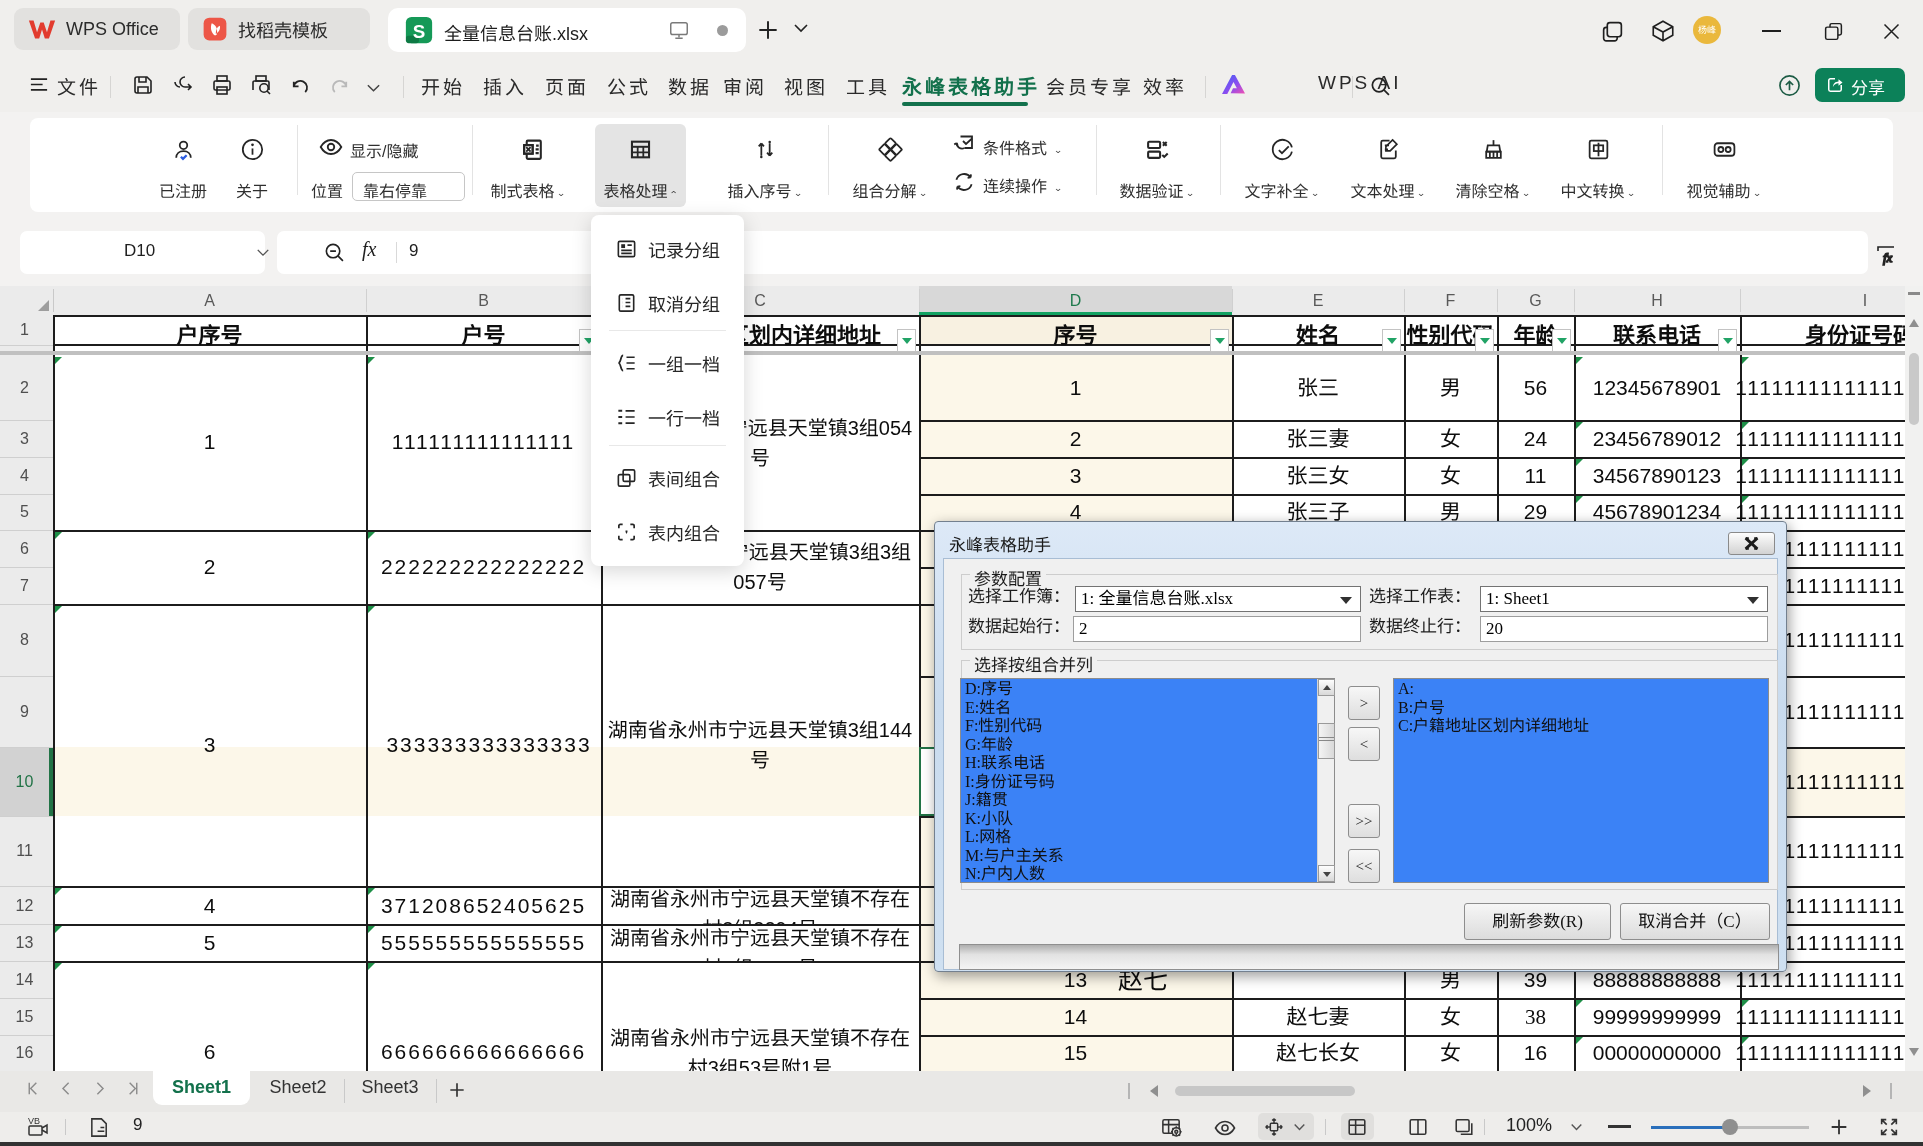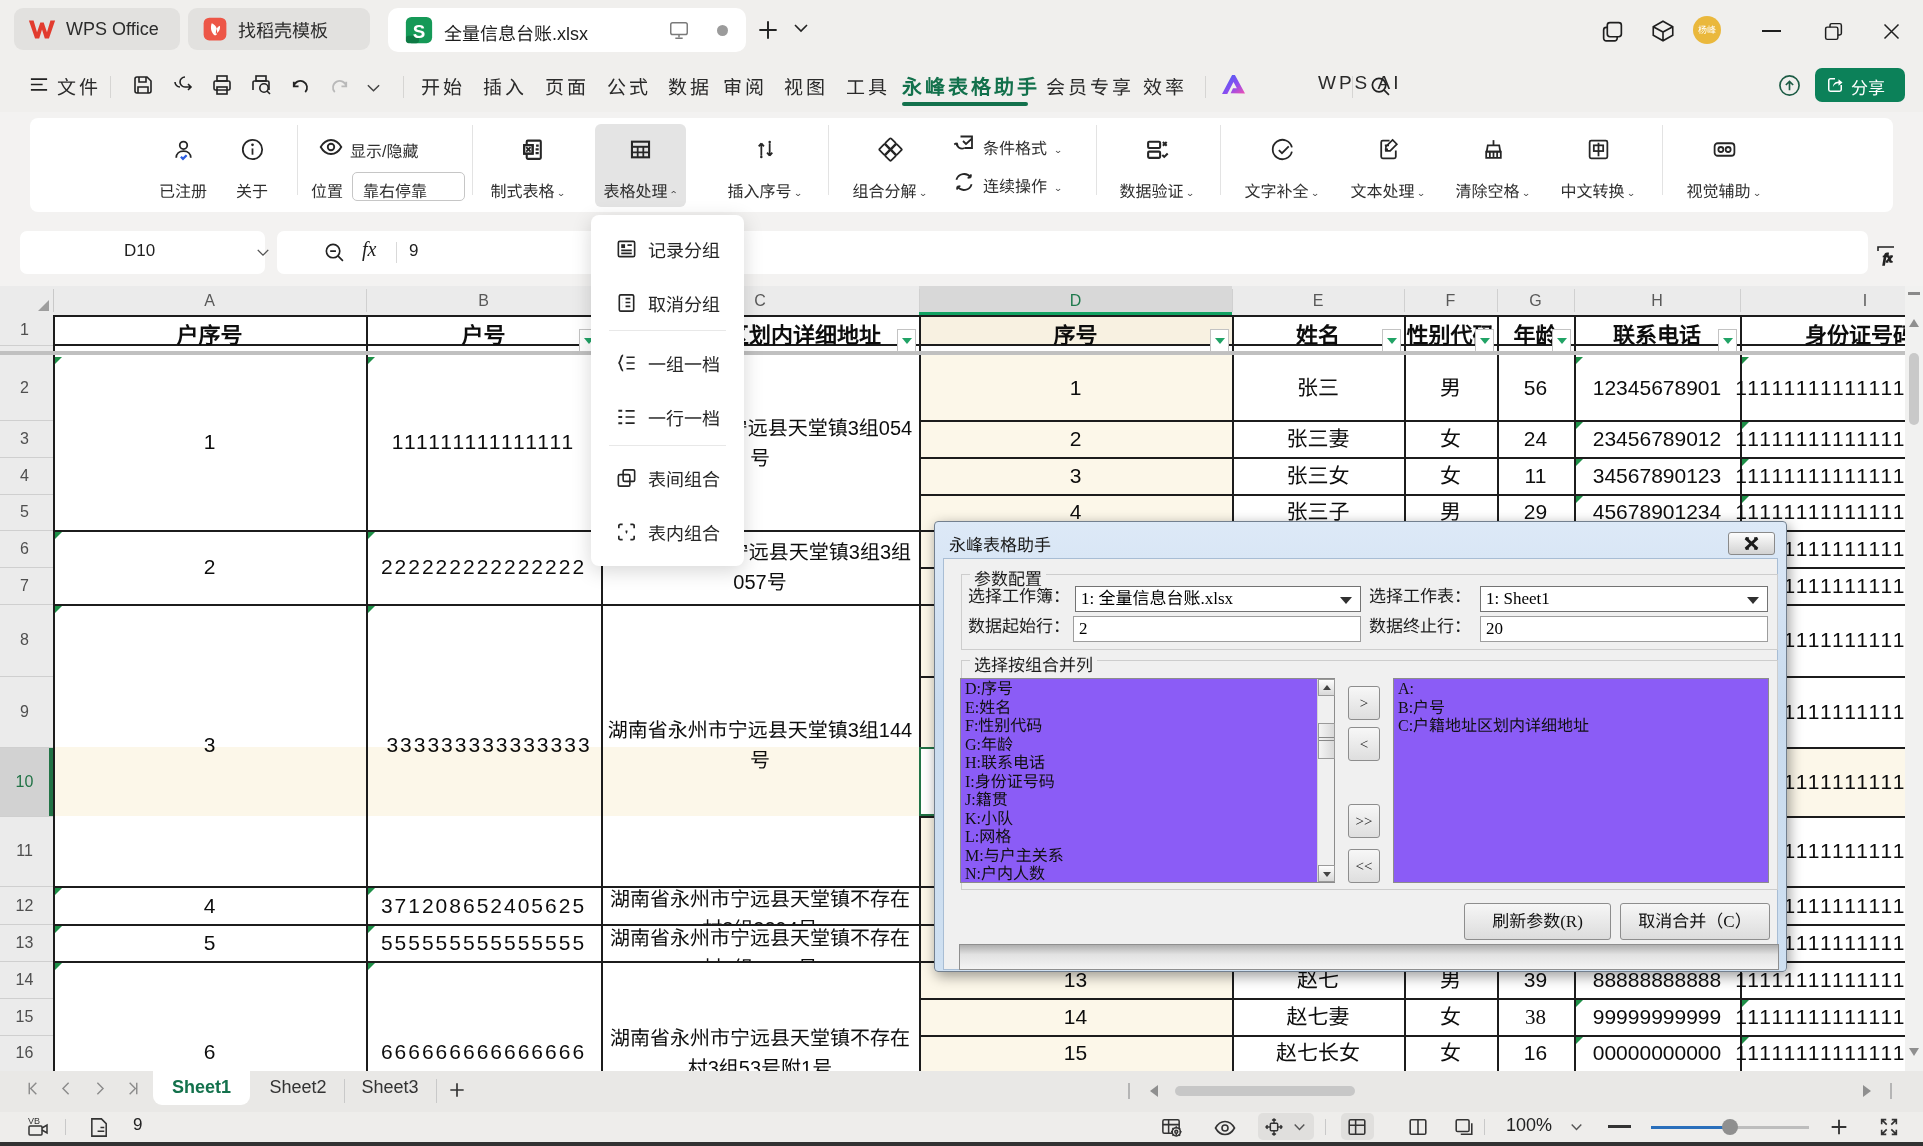--- a/index.html
+++ b/index.html
@@ -40,21 +40,21 @@
   
   #dialog { position:absolute; left:934px; top:521px; width:853px; height:451px; border:1px solid #73808f; border-radius:4px; background:linear-gradient(#dde9f7,#c9dbee 40%,#cfe0f1); box-shadow:2px 4px 14px rgba(0,0,0,.4); font-family:"Liberation Serif", serif; }
   #dlgclient { position:absolute; left:8px; top:36px; width:835px; height:412px; background:#f0f0f0; border:1px solid #a8bdd4; }
   #dlgtitle { position:absolute; left:14px; top:9px; font-size:17px; color:#1b1b1b; }
   .grpbox { position:absolute; border:1px solid #cdcdcd; }
   .grplabel { position:absolute; top:-10px; left:8px; background:#f0f0f0; padding:0 4px; font-size:17px; color:#1b1b1b; }
   .dlbl { position:absolute; font-size:17px; color:#1b1b1b; white-space:nowrap; }
   .combo { position:absolute; height:26px; background:#fff; border:1px solid #737373; font-size:17px; line-height:24px; padding-left:5px; white-space:nowrap; overflow:hidden; }
   .combo:after { content:""; position:absolute; right:8px; top:10px; border-left:6px solid transparent; border-right:6px solid transparent; border-top:7px solid #303030; }
   .dinput { position:absolute; height:26px; background:#fff; border:1px solid #9d9d9d; font-size:17px; line-height:24px; padding-left:5px; }
-  .dlist { position:absolute; background:#8b5cf6; border:1px solid #8c8c8c; font-size:16px; line-height:18.5px; padding:1px 16px 0 4px; color:#101010; }
+  .dlist { position:absolute; background:#3b82f6; border:1px solid #8c8c8c; font-size:16px; line-height:18.5px; padding:1px 16px 0 4px; color:#101010; }
   .xferbtn { position:absolute; left:404px; width:32px; height:34px; background:linear-gradient(#f7f7f7,#dedede); border:1px solid #8d8d8d; border-radius:3px; text-align:center; line-height:32px; font-size:15px; color:#222; }
   .dbtn { position:absolute; top:344px; height:37px; background:linear-gradient(#f6f6f6,#dcdcdc); border:1px solid #8d8d8d; border-radius:3px; text-align:center; font-size:17px; line-height:35px; color:#111; }
   
   #tabbar { position:absolute; left:0; top:1071px; width:1923px; height:41px; background:#e9e8e6; }
   #statusbar { position:absolute; left:0; top:1112px; width:1923px; height:30px; background:#eeedeb; }
   #bottomstrip { position:absolute; left:0; top:1142px; width:1923px; height:4px; background:#323232; }
   .navarr { position:absolute; top:9px; font-size:17px; color:#8b8b8b; }
   svg { display:block; }
 </style>
 </head>
@@ -561,21 +561,21 @@
 <div class="abs" style="left:1335.5px;top:173.5px;width:400px;text-align:center;font-size:21px;color:#0d0d0d;white-space:nowrap;line-height:32px;">11</div>
 <div class="abs" style="left:1457.0px;top:173.5px;width:400px;text-align:center;font-size:21px;color:#0d0d0d;white-space:nowrap;line-height:32px;">34567890123</div>
 <div class="abs" style="left:1645.0px;top:173.5px;width:400px;text-align:center;font-size:21px;color:#0d0d0d;white-space:nowrap;line-height:32px;letter-spacing:2px;">111111111111111111</div>
 <div class="abs" style="left:875.5px;top:210px;width:400px;text-align:center;font-size:21px;color:#0d0d0d;white-space:nowrap;line-height:32px;">4</div>
 <div class="abs" style="left:1118.0px;top:210px;width:400px;text-align:center;font-size:21px;color:#0d0d0d;white-space:nowrap;line-height:32px;">张三子</div>
 <div class="abs" style="left:1250.5px;top:210px;width:400px;text-align:center;font-size:21px;color:#0d0d0d;white-space:nowrap;line-height:32px;">男</div>
 <div class="abs" style="left:1335.5px;top:210px;width:400px;text-align:center;font-size:21px;color:#0d0d0d;white-space:nowrap;line-height:32px;">29</div>
 <div class="abs" style="left:1457.0px;top:210px;width:400px;text-align:center;font-size:21px;color:#0d0d0d;white-space:nowrap;line-height:32px;">45678901234</div>
 <div class="abs" style="left:1645.0px;top:210px;width:400px;text-align:center;font-size:21px;color:#0d0d0d;white-space:nowrap;line-height:32px;letter-spacing:2px;">111111111111111111</div>
 <div class="abs" style="left:875.5px;top:677.5px;width:400px;text-align:center;font-size:21px;color:#0d0d0d;white-space:nowrap;line-height:32px;">13</div>
-<div class="abs" style="left:1118.0px;top:677.5px;width:400px;text-align:center;font-size:21px;color:#0d0d0d;white-space:nowrap;line-height:32px;">赵七</div>
+<div class="abs" style="left:1118.0px;top:677.5px;width:400px;text-align:left;font-size:25px;color:#0d0d0d;white-space:nowrap;line-height:32px;">赵七</div>
 <div class="abs" style="left:1250.5px;top:677.5px;width:400px;text-align:center;font-size:21px;color:#0d0d0d;white-space:nowrap;line-height:32px;">男</div>
 <div class="abs" style="left:1335.5px;top:677.5px;width:400px;text-align:center;font-size:21px;color:#0d0d0d;white-space:nowrap;line-height:32px;">39</div>
 <div class="abs" style="left:1457.0px;top:677.5px;width:400px;text-align:center;font-size:21px;color:#0d0d0d;white-space:nowrap;line-height:32px;">88888888888</div>
 <div class="abs" style="left:1645.0px;top:677.5px;width:400px;text-align:center;font-size:21px;color:#0d0d0d;white-space:nowrap;line-height:32px;letter-spacing:2px;">111111111111111111</div>
 <div class="abs" style="left:875.5px;top:714.5px;width:400px;text-align:center;font-size:21px;color:#0d0d0d;white-space:nowrap;line-height:32px;">14</div>
 <div class="abs" style="left:1118.0px;top:714.5px;width:400px;text-align:center;font-size:21px;color:#0d0d0d;white-space:nowrap;line-height:32px;">赵七妻</div>
 <div class="abs" style="left:1250.5px;top:714.5px;width:400px;text-align:center;font-size:21px;color:#0d0d0d;white-space:nowrap;line-height:32px;">女</div>
 <div class="abs" style="left:1335.5px;top:714.5px;width:400px;text-align:center;font-size:21px;color:#0d0d0d;white-space:nowrap;line-height:32px;font-family:Liberation Serif, serif;">38</div>
 <div class="abs" style="left:1457.0px;top:714.5px;width:400px;text-align:center;font-size:21px;color:#0d0d0d;white-space:nowrap;line-height:32px;">99999999999</div>
 <div class="abs" style="left:1645.0px;top:714.5px;width:400px;text-align:center;font-size:21px;color:#0d0d0d;white-space:nowrap;line-height:32px;letter-spacing:2px;">111111111111111111</div>

